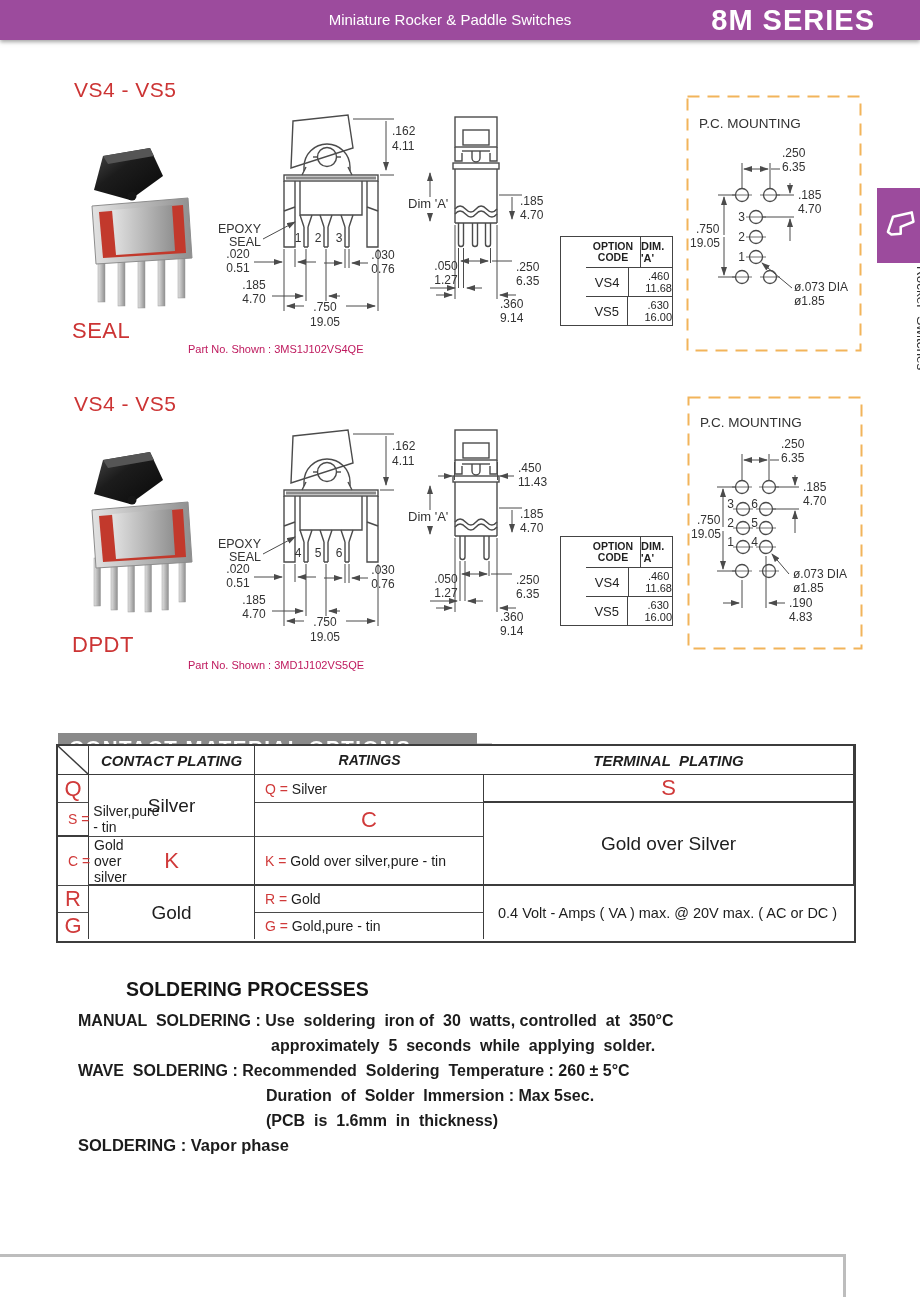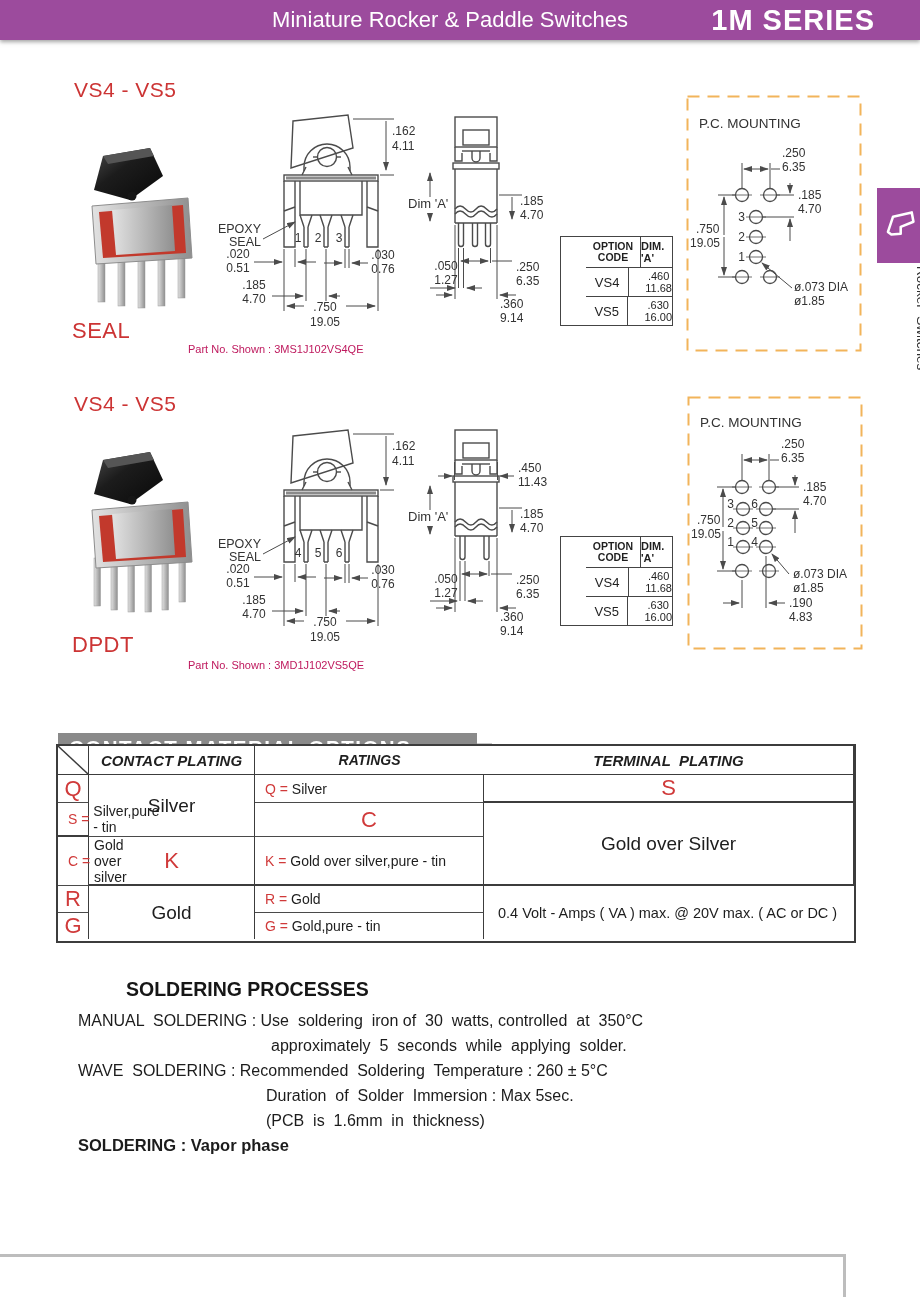--- a/index.html
+++ b/index.html
@@ -4,21 +4,21 @@
 <style>
   html,body{margin:0;padding:0;background:#fff;}
   #page{position:relative;width:920px;height:1297px;background:#fff;overflow:hidden;
         font-family:"Liberation Sans", sans-serif;color:#1f1f1f;}
   .abs{position:absolute;}
 
   
   .topbar{left:0;top:0;width:920px;height:40px;background:#9c4b9d;
           box-shadow:0 2px 4px rgba(90,90,90,.55);}
   .topbar .subtitle{position:absolute;left:250px;width:400px;top:0;height:40px;line-height:40px;
-          text-align:center;color:#fff;font-size:22px;}
+          text-align:center;color:#fff;font-size:15px;}
   .topbar .series{position:absolute;right:45px;top:0;height:40px;line-height:40px;
           color:#fff;font-size:29px;font-weight:bold;letter-spacing:1px;}
 
   .red-title{color:#cc3434;font-size:21px;letter-spacing:.5px;}
   .part-no{font-size:11px;color:#be185d;}
 
   
   svg.draw{position:absolute;overflow:visible;}
   svg.draw text{font-family:"Liberation Sans", sans-serif;fill:#333;stroke:none;}
   .dim{font-size:12px;}
@@ -69,36 +69,36 @@
   .cm-rate{font-size:14.5px;padding-left:14px;color:#1d1d1d;flex-direction:column;
            align-items:flex-start;justify-content:center;gap:9px;}
   .span2{grid-row:span 2;}
   .span4{grid-row:span 4;}
   .corner{position:relative;}
   .corner svg{position:absolute;left:0;top:0;width:100%;height:100%;}
 
   
   .solder{left:78px;top:978px;width:700px;}
   .solder .s-title{font-size:19.5px;font-weight:bold;color:#161616;margin-bottom:7px;margin-left:48px;}
-  .solder .s-line{font-size:16px;line-height:25px;white-space:pre;color:#1c1c1c;}
+  .solder .s-line{font-size:16px;line-height:25px;white-space:pre;color:#1c1c1c;font-weight:bold;}
   .solder .ind1{margin-left:193px;}
   .solder .ind2{margin-left:188px;}
   .solder .s-bold{font-weight:bold;font-size:16.5px;}
 
   .footer-box{left:-6px;top:1254px;width:849px;height:60px;
               border-top:3px solid #bdbdbd;border-right:3px solid #bdbdbd;}
 </style>
 </head>
 <body>
 
 <div id="page">
 
   <div class="abs topbar">
     <div class="subtitle">Miniature Rocker &amp; Paddle Switches</div>
-    <div class="series">1M SERIES</div>
+    <div class="series">8M SERIES</div>
   </div>
 
   <div class="abs side-icon">
     <svg width="34" height="34" viewBox="0 0 40 40">
       <path d="M7,27 L13,9 L35,4 L37,15 L22,21 L22,29 L11,30 Z" fill="none" stroke="#fff" stroke-width="3" stroke-linejoin="round"></path>
     </svg>
   </div>
   <div class="abs side-text">
     
     <div>Rocker  Switches</div>

